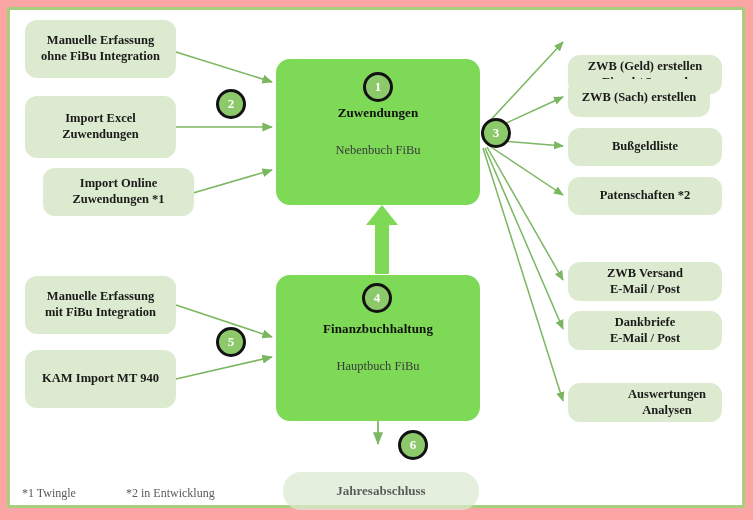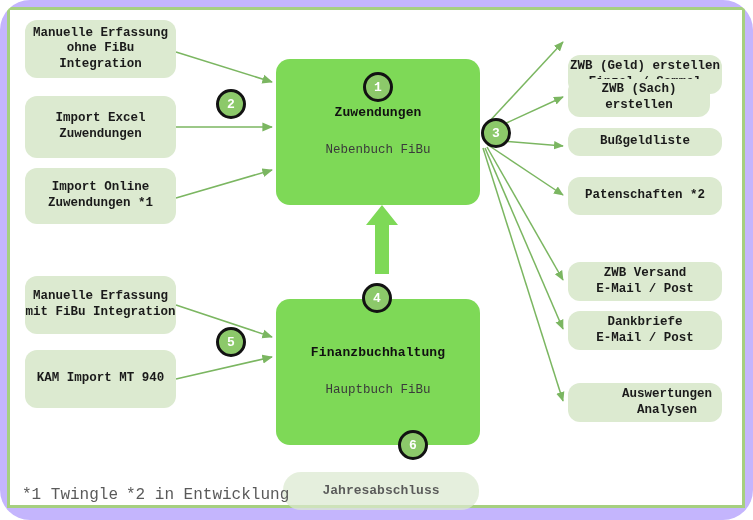--- a/index.html
+++ b/index.html
@@ -4,24 +4,23 @@
 <style>
   html, body {
     margin: 0;
     padding: 0;
     background: #ffffff;
   }
   #canvas {
     position: relative;
     width: 753px;
     height: 520px;
-    background: #c4b5fd;
-    font-family: Liberation Mono, monospace;
+    background: #fca5a5;
+    font-family: Liberation Serif, serif;
     overflow: hidden;
-    border-radius: 30px;
   }
   #frame {
     position: absolute;
     left: 7px;
     top: 7px;
     width: 738px;
     height: 501px;
     border: 3px solid #a6d080;
     box-sizing: border-box;
     background: #ffffff;
@@ -87,21 +86,21 @@
     color: #ffffff;
     font-weight: bold;
     font-size: 13px;
     display: flex;
     align-items: center;
     justify-content: center;
     z-index: 6;
   }
   .footnote {
     position: absolute;
-    font-size: 16px;
+    font-size: 12px;
     color: #5a5a5a;
     font-weight: normal;
     white-space: nowrap;
   }
 </style>
 </head>
 <body>
 
 <div id="canvas">
 
@@ -154,21 +153,21 @@
     </div>
   </div>
 
   <div class="node pale" style="left:25px; top:96px; width:151px; height:62px;">
     <div>
       <div>Import Excel</div>
       <div>Zuwendungen</div>
     </div>
   </div>
 
-  <div class="node pale" style="left:25px; top:168px; width:151px; height:56px;">
+  <div class="node pale" style="left:43px; top:168px; width:151px; height:48px;">
     <div>
       <div>Import Online</div>
       <div>Zuwendungen *1</div>
     </div>
   </div>
 
   <div class="node pale" style="left:25px; top:276px; width:151px; height:58px;">
     <div>
       <div>Manuelle Erfassung</div>
       <div>mit FiBu Integration</div>
@@ -179,41 +178,41 @@
     <div>
       <div>KAM Import MT 940</div>
     </div>
   </div>
 
   <div class="node strong" style="left:276px; top:59px; width:204px; height:146px;">
     <div class="title">Zuwendungen</div>
     <div class="sub">Nebenbuch FiBu</div>
   </div>
 
-  <div class="node strong" style="left:276px; top:275px; width:204px; height:146px;margin-top:24px;">
+  <div class="node strong" style="left:276px; top:275px; width:204px; height:146px;">
     <div class="title">Finanzbuchhaltung</div>
     <div class="sub">Hauptbuch FiBu</div>
   </div>
 
   <div class="node faint" style="left:283px; top:472px; width:196px; height:38px;">
     <span>Jahresabschluss</span>
   </div>
 
   <div class="node pale" style="left:568px; top:22px; width:154px; height:39px;margin-top:33px;">
     <div>
       <div>ZWB (Geld) erstellen</div>
       <div>Einzel / Sammel</div>
     </div>
   </div>
 
   <div class="node pale" style="left:568px; top:79px; width:142px; height:38px;">
     <div>ZWB (Sach) erstellen</div>
   </div>
 
-  <div class="node pale" style="left:568px; top:128px; width:154px; height:28px;">
+  <div class="node pale" style="left:568px; top:128px; width:154px; height:38px;">
     <div>Bußgeldliste</div>
   </div>
 
   <div class="node pale" style="left:568px; top:177px; width:154px; height:38px;">
     <div>Patenschaften *2</div>
   </div>
 
   <div class="node pale" style="left:568px; top:262px; width:154px; height:39px;">
     <div>
       <div>ZWB Versand</div>

